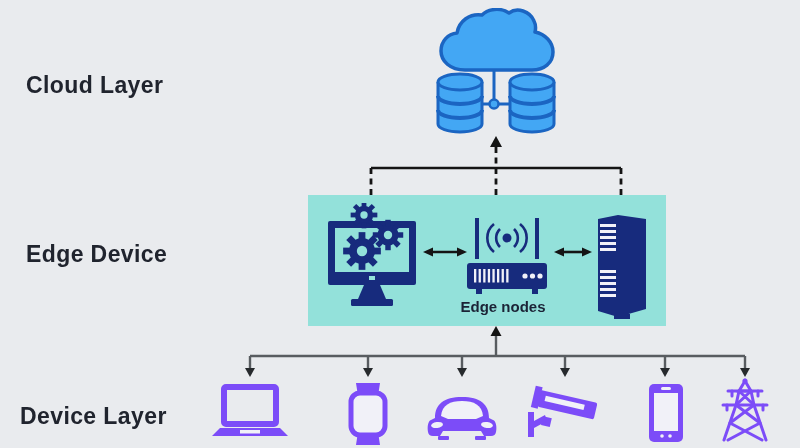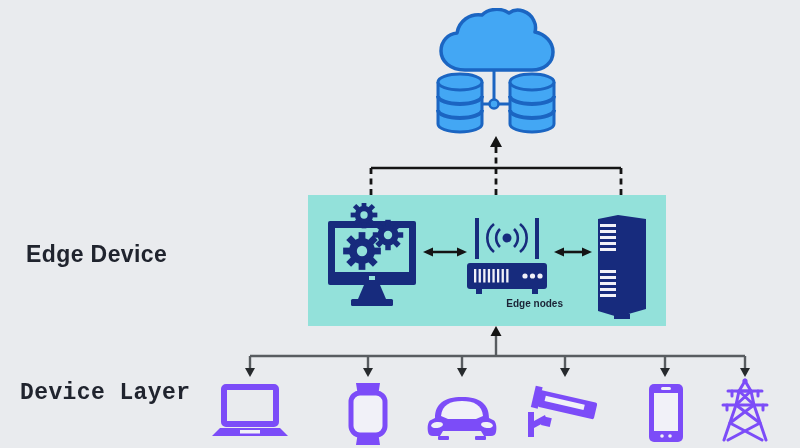--- a/index.html
+++ b/index.html
@@ -11,22 +11,22 @@
   .abs { position:absolute; }
   .layer-label {
     position:absolute; font-size:23px; font-weight:700;
     color: var(--label-text,#20242e); letter-spacing:.4px; white-space:nowrap;
   }
   .edge-box {
     position:absolute; left:308px; top:195px; width:358px; height:131px;
     background: var(--edge-box-bg,#93e1da);
   }
   .edge-caption {
-    position:absolute; left:135px; top:103px; width:120px; text-align:right;
-    font-size:10px; font-weight:700; color: var(--caption-text,#1b2336);
+    position:absolute; left:135px; top:103px; width:120px; text-align:center;
+    font-size:15px; font-weight:700; color: var(--caption-text,#1b2336);
   }
   
   .efill  { fill: var(--edge-icon,#172b7d); }
   .estroke{ stroke: var(--edge-icon,#172b7d); fill:none; }
   .dfill  { fill: var(--device-icon,#7c4cf8); }
   .dstroke{ stroke: var(--device-icon,#7c4cf8); fill:none; }
   .wfill  { fill: var(--screen-white,#f1f1f8); }
   .tealfill { fill: var(--edge-box-bg,#93e1da); }
   .cfill  { fill: var(--cloud-fill,#43a7f4); }
   .cstroke{ stroke: var(--cloud-stroke,#1b65c2); }
@@ -34,22 +34,23 @@
   .hsolid { stroke: var(--arrow-color,#141414); stroke-width:2.6; fill:none; }
   .ah     { fill: var(--arrow-color,#141414); }
   .tree   { stroke: var(--tree-line,#585c60); stroke-width:2.4; fill:none; }
   .tree-ah{ fill:#26292c; }
 </style>
 </head>
 <body>
 
 <div class="canvas">
 
+  <div class="layer-label" style="left:26px; top:72px;">Cloud Layer</div>
   <div class="layer-label" style="left:26px; top:241px;">Edge Device</div>
-  <div class="layer-label" style="left:20px; top:380px;font-family:Liberation Mono, monospace;">Device Layer</div>
+  <div class="layer-label" style="left:20px; top:403px;">Device Layer</div>
 
   <svg class="abs" style="left:428px; top:8px;" width="136" height="134" viewBox="0 0 136 134">
     <line x1="66" y1="60" x2="66" y2="96" class="cstroke" stroke-width="3"></line>
     <line x1="32" y1="96" x2="100" y2="96" class="cstroke" stroke-width="3"></line>
     <path class="cfill cstroke" stroke-width="3.5" stroke-linejoin="round" d="M37 62 C22 62 13 53 13 43 C13 33 20 26 29 25 C31 13 42 5 54 7 C60 1 72 -1 81 5 C89 -1 102 3 106 13 C108 17 108 20 107 24 C117 26 125 34 125 44 C125 55 116 62 104 62 Z"></path>
     <g transform="translate(10,66)">
       <path class="cfill cstroke" stroke-width="3" d="M0 8 v42 a22 8 0 0 0 44 0 V8"></path>
       <ellipse class="cfill cstroke" stroke-width="3" cx="22" cy="8" rx="22" ry="8"></ellipse>
       <path class="cstroke" fill="none" stroke-width="4" d="M0 22 a22 8 0 0 0 44 0"></path>
       <path class="cstroke" fill="none" stroke-width="4" d="M0 36 a22 8 0 0 0 44 0"></path>

